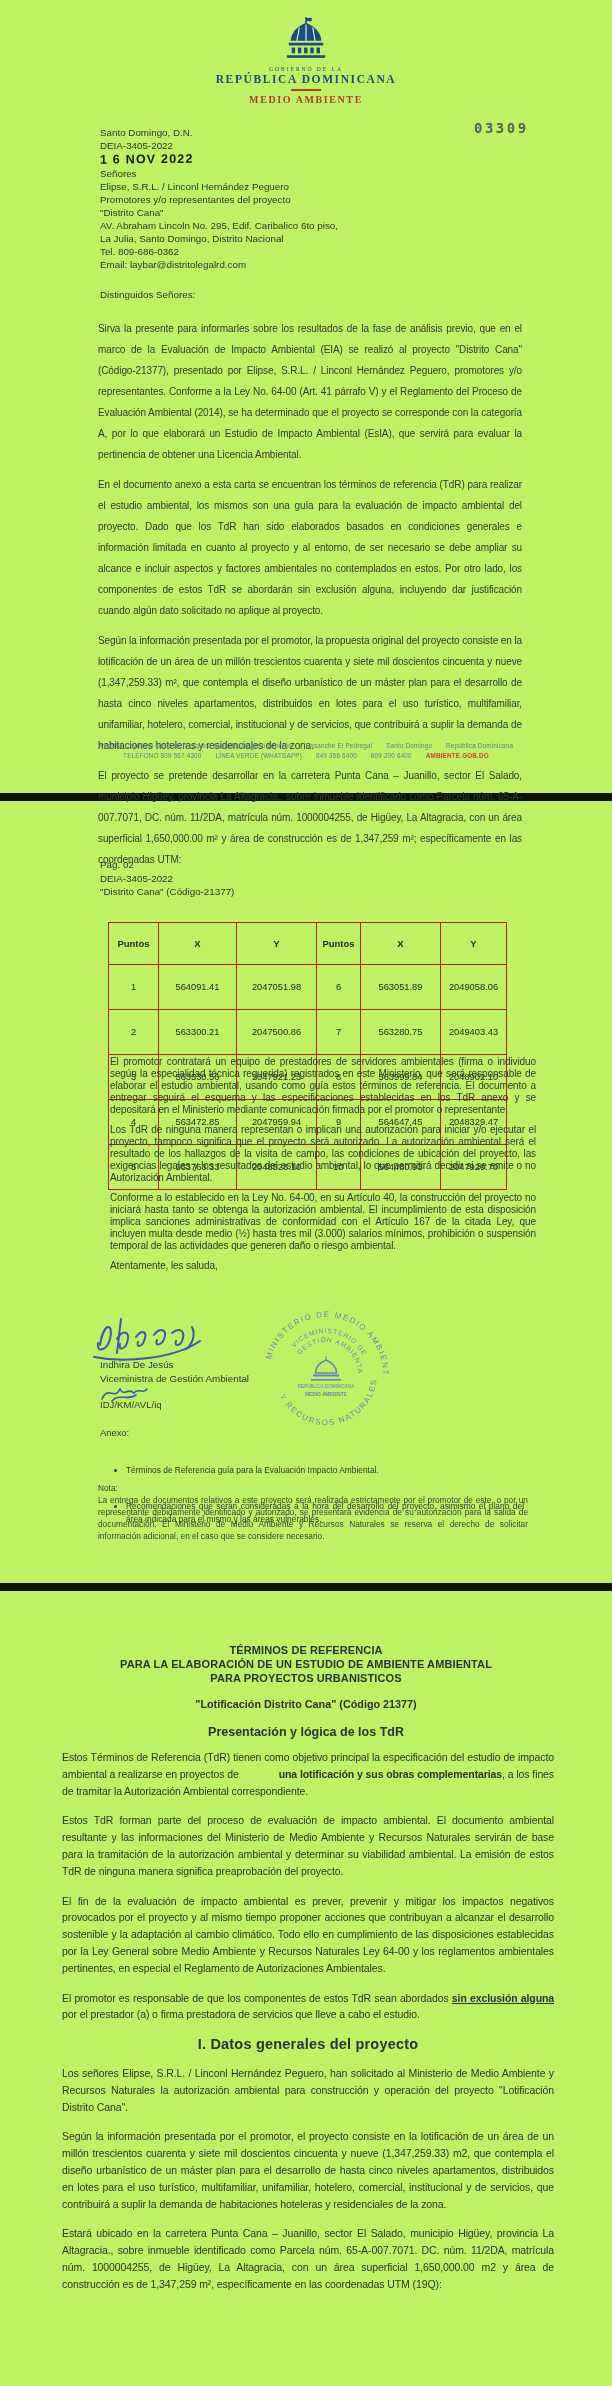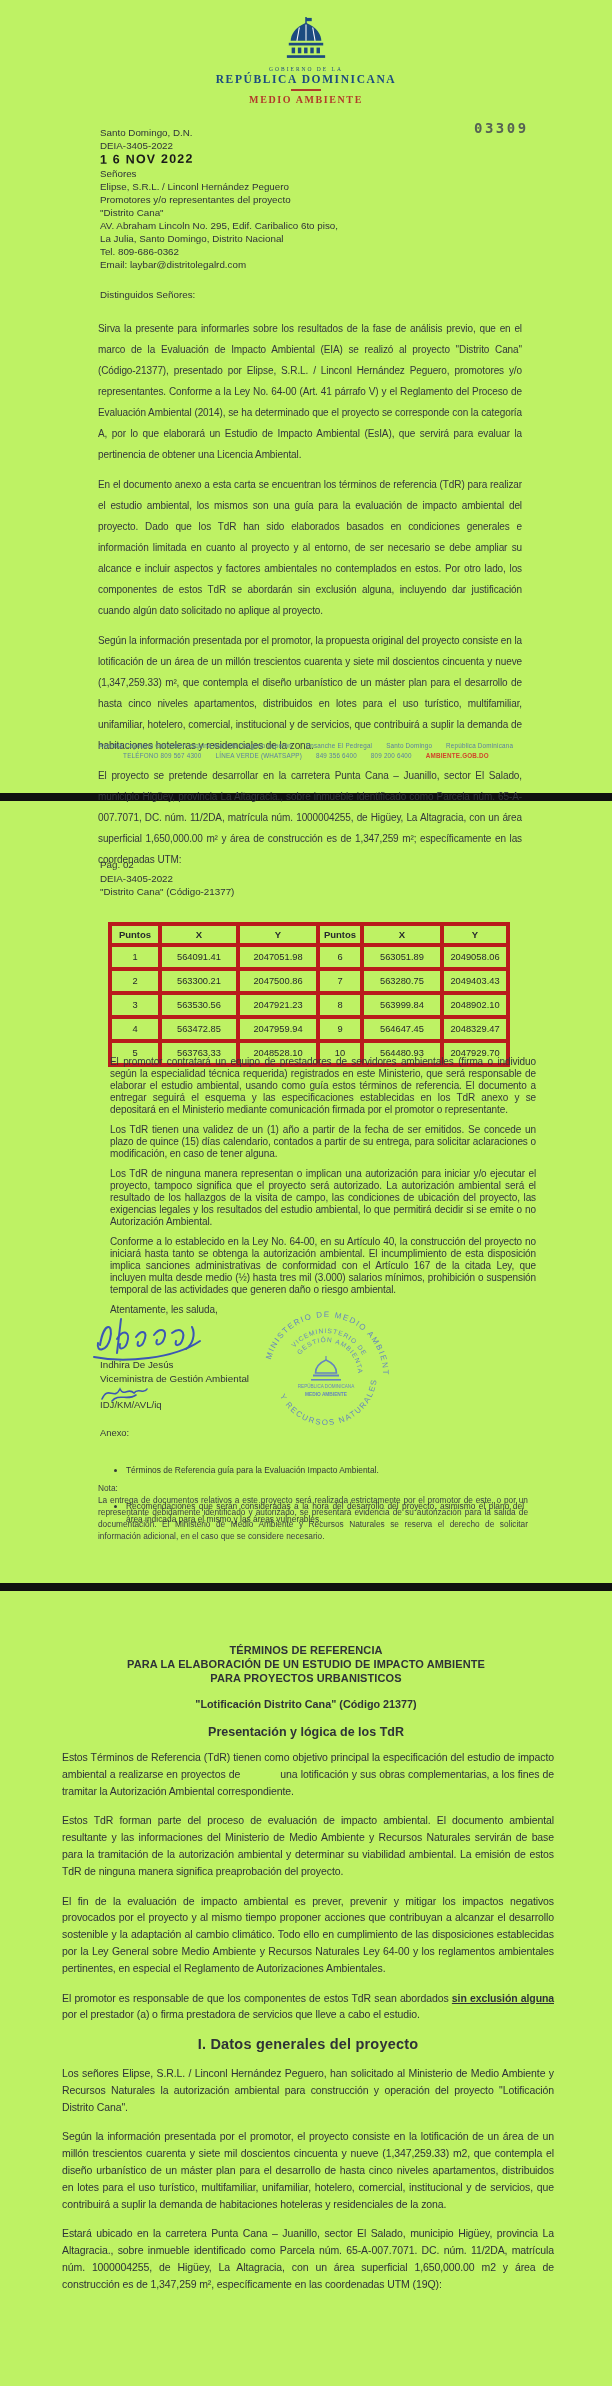--- a/index.html
+++ b/index.html
@@ -28,21 +28,21 @@
   .body1 p{margin:0 0 9px 0;}
   .pg1-footer{position:absolute;top:741px;left:45px;width:522px;text-align:center;
               font-size:6.3px;line-height:9.5px;color:#5a7fa0;letter-spacing:.2px;}
   .pg1-footer .seg{margin:0 6px;}
   .site-accent{color:#d0452a;font-weight:bold;}
 
   
   .pg2-header{position:absolute;left:100px;top:57px;font-size:9.8px;line-height:13.5px;color:#2f3338;}
   .utm-table{position:absolute;left:108px;top:121px;border-collapse:collapse;
              font-size:9.3px;color:#26292d;}
-  .utm-table th,.utm-table td{border:4px solid #b91c1c;text-align:center;padding:0 2px;}
+  .utm-table th,.utm-table td{border:1px solid #b91c1c;text-align:center;padding:12px 2px;}
   .utm-table th{height:17px;font-weight:bold;font-size:9.5px;}
   .utm-table td{height:20px;}
   .c-pts{width:50px;}.c-x{width:78px;}.c-y{width:80px;}.c-pts2{width:44px;}.c-x2{width:80px;}.c-y2{width:66px;}
   .body2{position:absolute;left:110px;top:255px;width:426px;text-align:justify;
          font-size:10px;line-height:12px;letter-spacing:-.1px;color:#33373b;}
   .body2 p{margin:0 0 8px 0;}
   .closing{margin-top:4px;}
   .signature-wrap{position:absolute;left:88px;top:512px;width:130px;height:52px;}
   .signer-block{position:absolute;left:100px;top:557px;font-size:9.8px;line-height:13.5px;color:#2f3338;}
   .initials-row{position:absolute;left:98px;top:588px;height:24px;}
@@ -62,21 +62,21 @@
   .doc-title{position:absolute;top:52px;left:0;width:612px;text-align:center;
              font-size:11px;font-weight:bold;line-height:14px;letter-spacing:.1px;}
   .doc-subtitle{position:absolute;top:107px;left:0;width:612px;text-align:center;
                 font-size:10.8px;font-weight:bold;}
   .h-pres{position:absolute;top:134px;left:0;width:612px;text-align:center;
           font-size:12.5px;font-weight:bold;}
   .body3{position:absolute;left:62px;top:158px;width:492px;text-align:justify;
          font-size:10.5px;line-height:16.8px;letter-spacing:-.1px;}
   .body3 p{margin:0 0 13px 0;}
   .h-datos{text-align:center;font-size:14.5px;font-weight:bold;margin:12px 0 12px 0;letter-spacing:.2px;}
-  .b{font-weight:normal;padding-left:37px;}
+  .b{font-weight:bold;padding-left:37px;}
   .bu{font-weight:bold;text-decoration:underline;}
 </style>
 </head>
 <body>
 
 <div class="sheet">
 
   <div class="page" id="page1">
 
     <div class="letterhead">
@@ -215,21 +215,20 @@
             <td>2048528.10</td>
             <td>10</td>
             <td>564480.93</td>
             <td>2047929.70</td>
           </tr>
         </tbody>
     </table>
 
     <div class="body2">
       <p>El promotor contratará un equipo de prestadores de servidores ambientales (firma o individuo según la especialidad técnica requerida) registrados en este Ministerio, que será responsable de elaborar el estudio ambiental, usando como guía estos términos de referencia. El documento a entregar seguirá el esquema y las especificaciones establecidas en los TdR anexo y se depositará en el Ministerio mediante comunicación firmada por el promotor o representante.</p>
-      <p>Los TdR tienen una validez de un (1) año a partir de la fecha de ser emitidos. Se concede un plazo de quince (15) días calendario, contados a partir de su entrega, para solicitar aclaraciones o modificación, en caso de tener alguna.</p>
       <p>Los TdR de ninguna manera representan o implican una autorización para iniciar y/o ejecutar el proyecto, tampoco significa que el proyecto será autorizado. La autorización ambiental será el resultado de los hallazgos de la visita de campo, las condiciones de ubicación del proyecto, las exigencias legales y los resultados del estudio ambiental, lo que permitirá decidir si se emite o no Autorización Ambiental.</p>
       <p>Conforme a lo establecido en la Ley No. 64-00, en su Artículo 40, la construcción del proyecto no iniciará hasta tanto se obtenga la autorización ambiental. El incumplimiento de esta disposición implica sanciones administrativas de conformidad con el Artículo 167 de la citada Ley, que incluyen multa desde medio (½) hasta tres mil (3.000) salarios mínimos, prohibición o suspensión temporal de las actividades que generen daño o riesgo ambiental.</p>
       <div class="closing">Atentamente, les saluda,</div>
     </div>
 
     <div class="signature-wrap">
       <svg width="130" height="52" viewBox="0 0 130 52">
         <g fill="none" stroke="#3b56b5" stroke-width="2" stroke-linecap="round">
           <path d="M12 32 C16 8 26 10 22 26 C19 38 8 40 10 30"></path>
           <path d="M33 6 L29 40"></path>
@@ -304,21 +303,21 @@
       <span>La entrega de documentos relativos a este proyecto será realizada estrictamente por el promotor de este, o por un representante debidamente identificado y autorizado, se presentará evidencia de su autorización para la salida de documentación. El Ministerio de Medio Ambiente y Recursos Naturales se reserva el derecho de solicitar información adicional, en el caso que se considere necesario.</span>
     </div>
   </div>
 
   <div class="separator"></div>
 
   <div class="page p3" id="page3">
 
     <div class="doc-title">
       <div>TÉRMINOS DE REFERENCIA</div>
-      <div>PARA LA ELABORACIÓN DE UN ESTUDIO DE IMPACTO AMBIENTE</div>
+      <div>PARA LA ELABORACIÓN DE UN ESTUDIO DE AMBIENTE AMBIENTAL</div>
       <div>PARA PROYECTOS URBANISTICOS</div>
     </div>
 
     <div class="doc-subtitle">"Lotificación Distrito Cana" (Código 21377)</div>
 
     <div class="h-pres">Presentación y lógica de los TdR</div>
 
     <div class="body3">
       <p><span>Estos Términos de Referencia (TdR) tienen como objetivo principal la especificación del estudio de impacto ambiental a realizarse en proyectos de </span><span class="b">una lotificación y sus obras complementarias</span><span>, a los fines de tramitar la Autorización Ambiental correspondiente.</span></p>
       <p>Estos TdR forman parte del proceso de evaluación de impacto ambiental. El documento ambiental resultante y las informaciones del Ministerio de Medio Ambiente y Recursos Naturales servirán de base para la tramitación de la autorización ambiental y determinar su viabilidad ambiental. La emisión de estos TdR de ninguna manera significa preaprobación del proyecto.</p>

